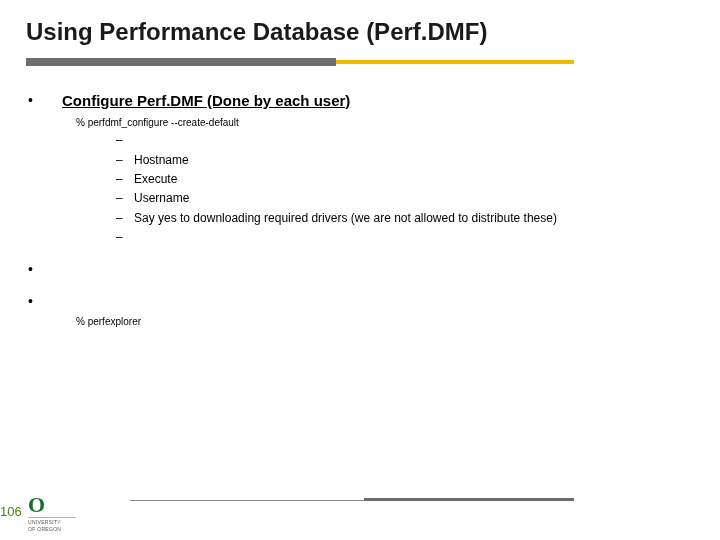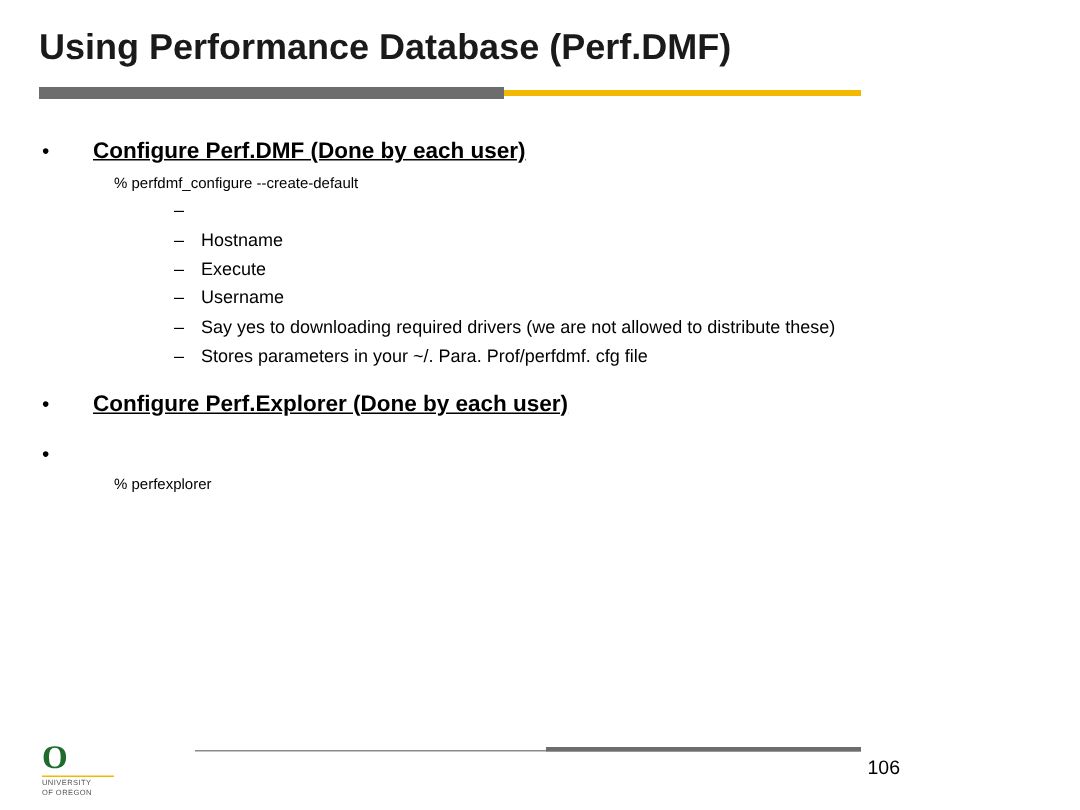--- a/index.html
+++ b/index.html
@@ -103,23 +103,23 @@
     width: 210px;
     top: 8px;
     height: 3px;
     background: #6d6d6d;
   }
   .page-num {
     position: absolute;
     left: 0;
     right: 0;
     top: 14px;
-    text-align: right;
+    text-align: left;
     font-size: 13px;
-    color: #000000;
+    color: #4d7c0f;
   }
   .logo {
     position: absolute;
     left: 28px;
     bottom: 12px;
     width: 60px;
     height: 34px;
   }
   .logo-o {
     font-family: Georgia, 'Times New Roman', serif;
@@ -174,26 +174,24 @@
     <div class="l3">
         <div class="l3-bullet">–</div>
         <div>Username</div>
       </div>
     <div class="l3">
         <div class="l3-bullet">–</div>
         <div>Say yes to downloading required drivers (we are not allowed to distribute these)</div>
       </div>
     <div class="l3">
         <div class="l3-bullet">–</div>
-        <div>Stores parameters in your ~/. Para. Prof/perfdmf. cfg file</div>
       </div>
 
     <div class="l1" style="margin-top:12px;">
       <div class="l1-bullet">•</div>
-      <div class="l1-text">Configure Perf.Explorer (Done by each user)</div>
     </div>
 
     <div class="l1" style="margin-top:12px;">
       <div class="l1-bullet">•</div>
     </div>
     <div class="l2">% perfexplorer</div>
 
   </div>
 
   <div class="logo">

